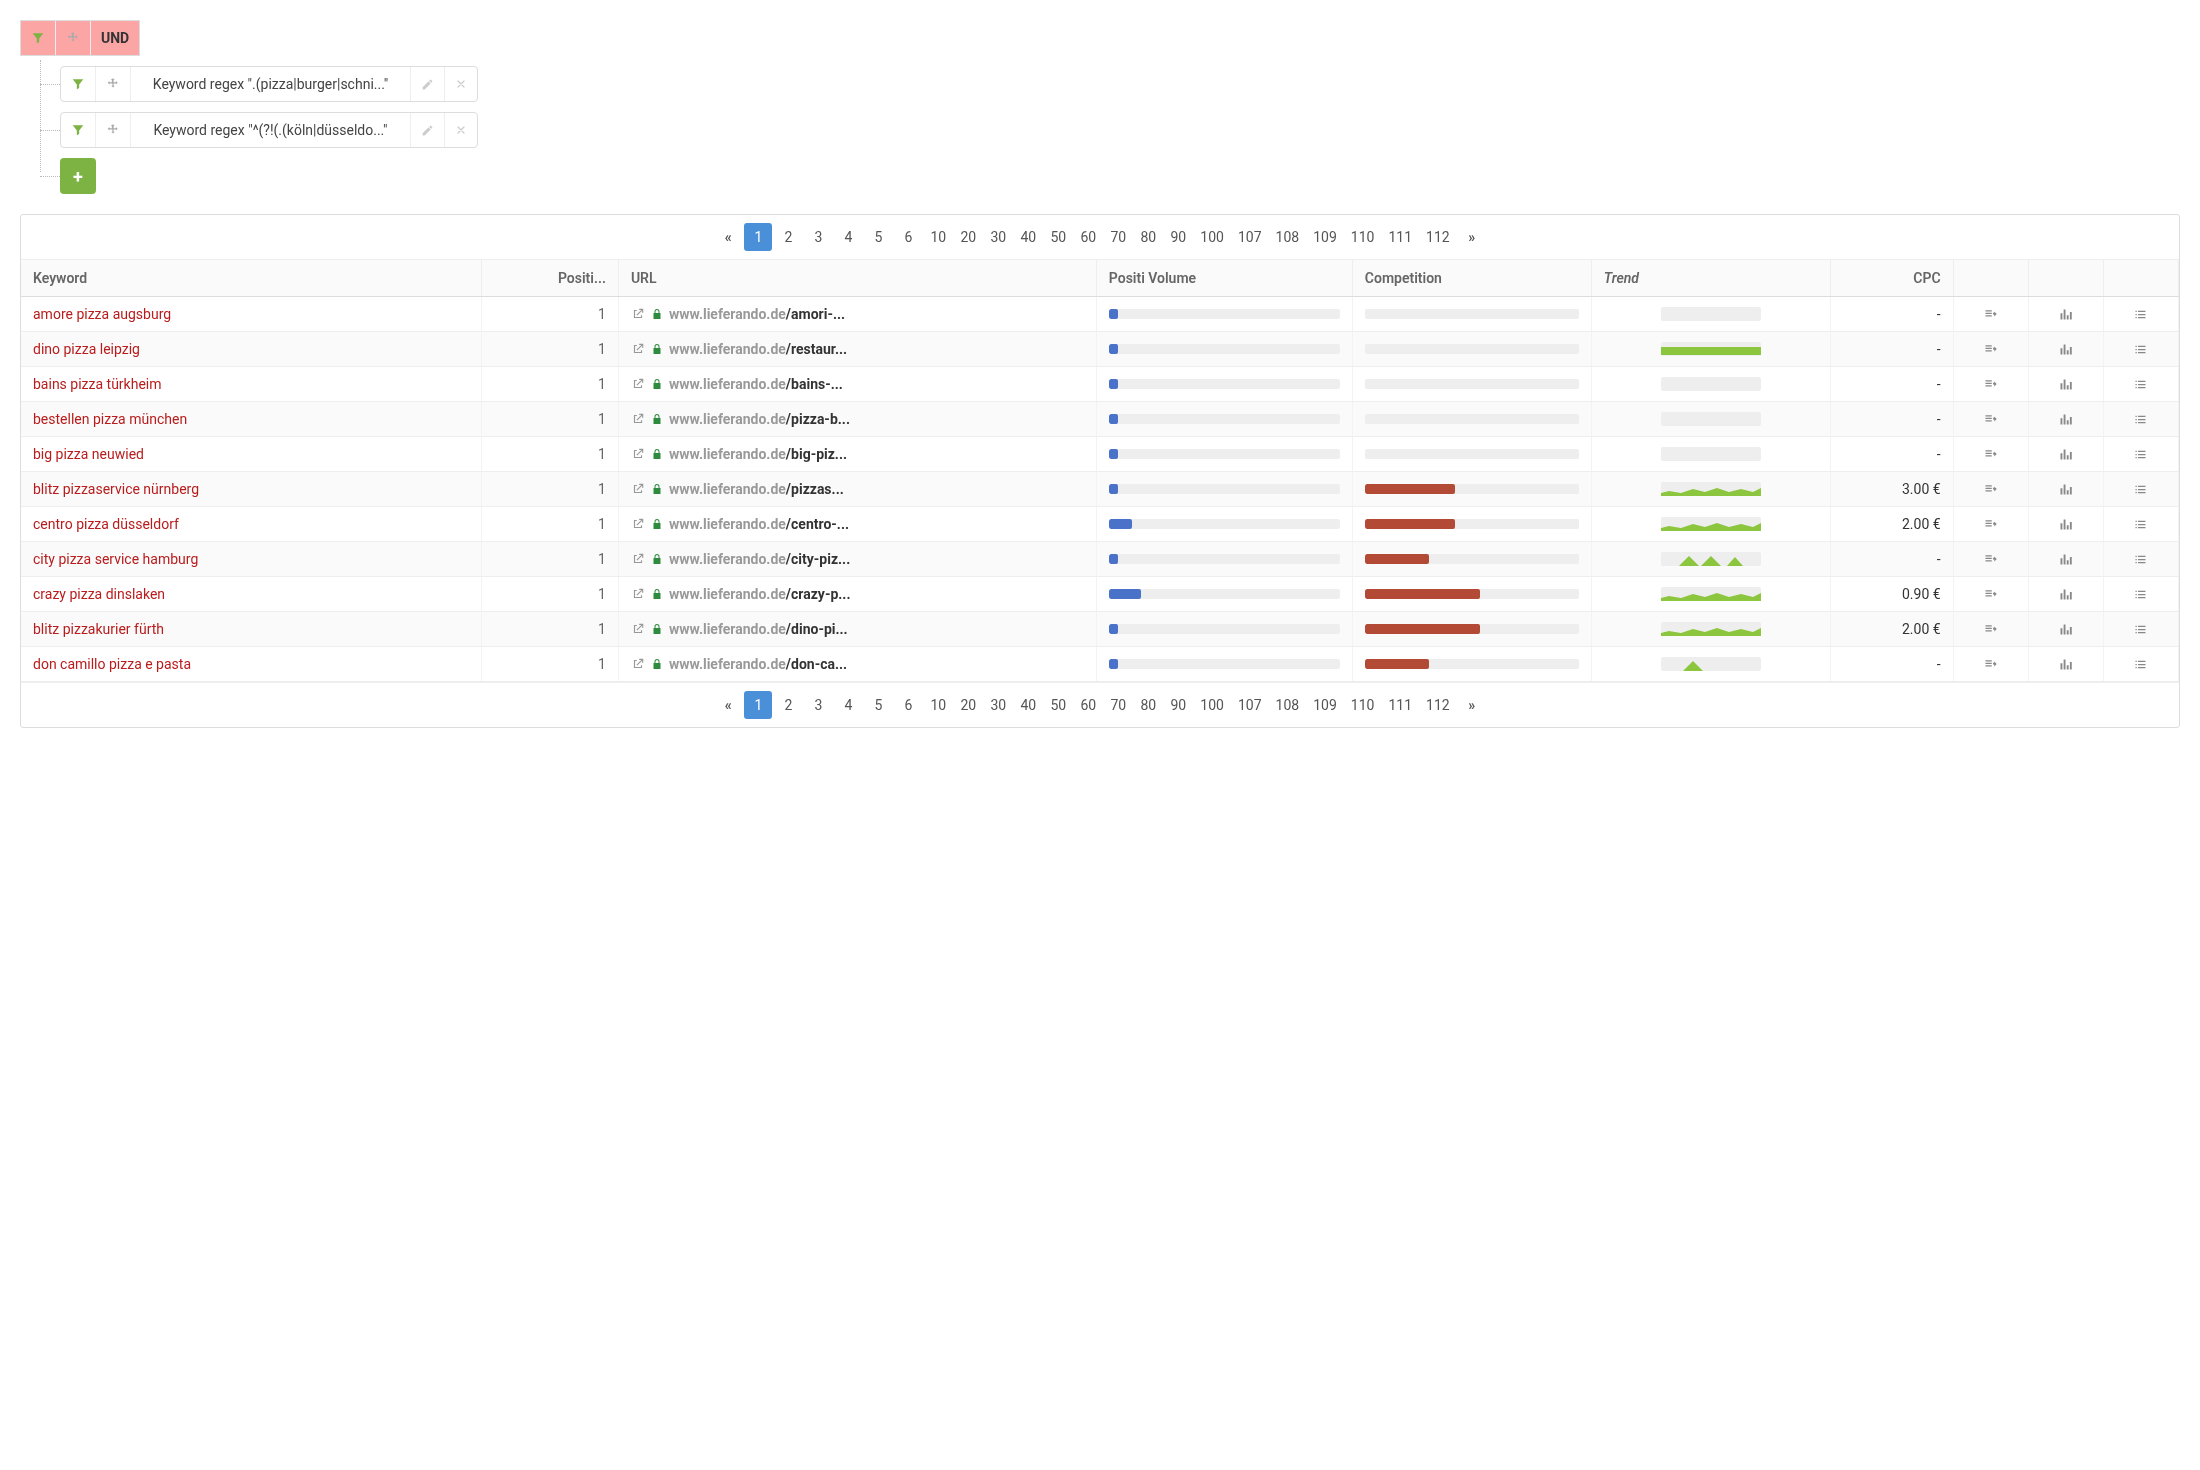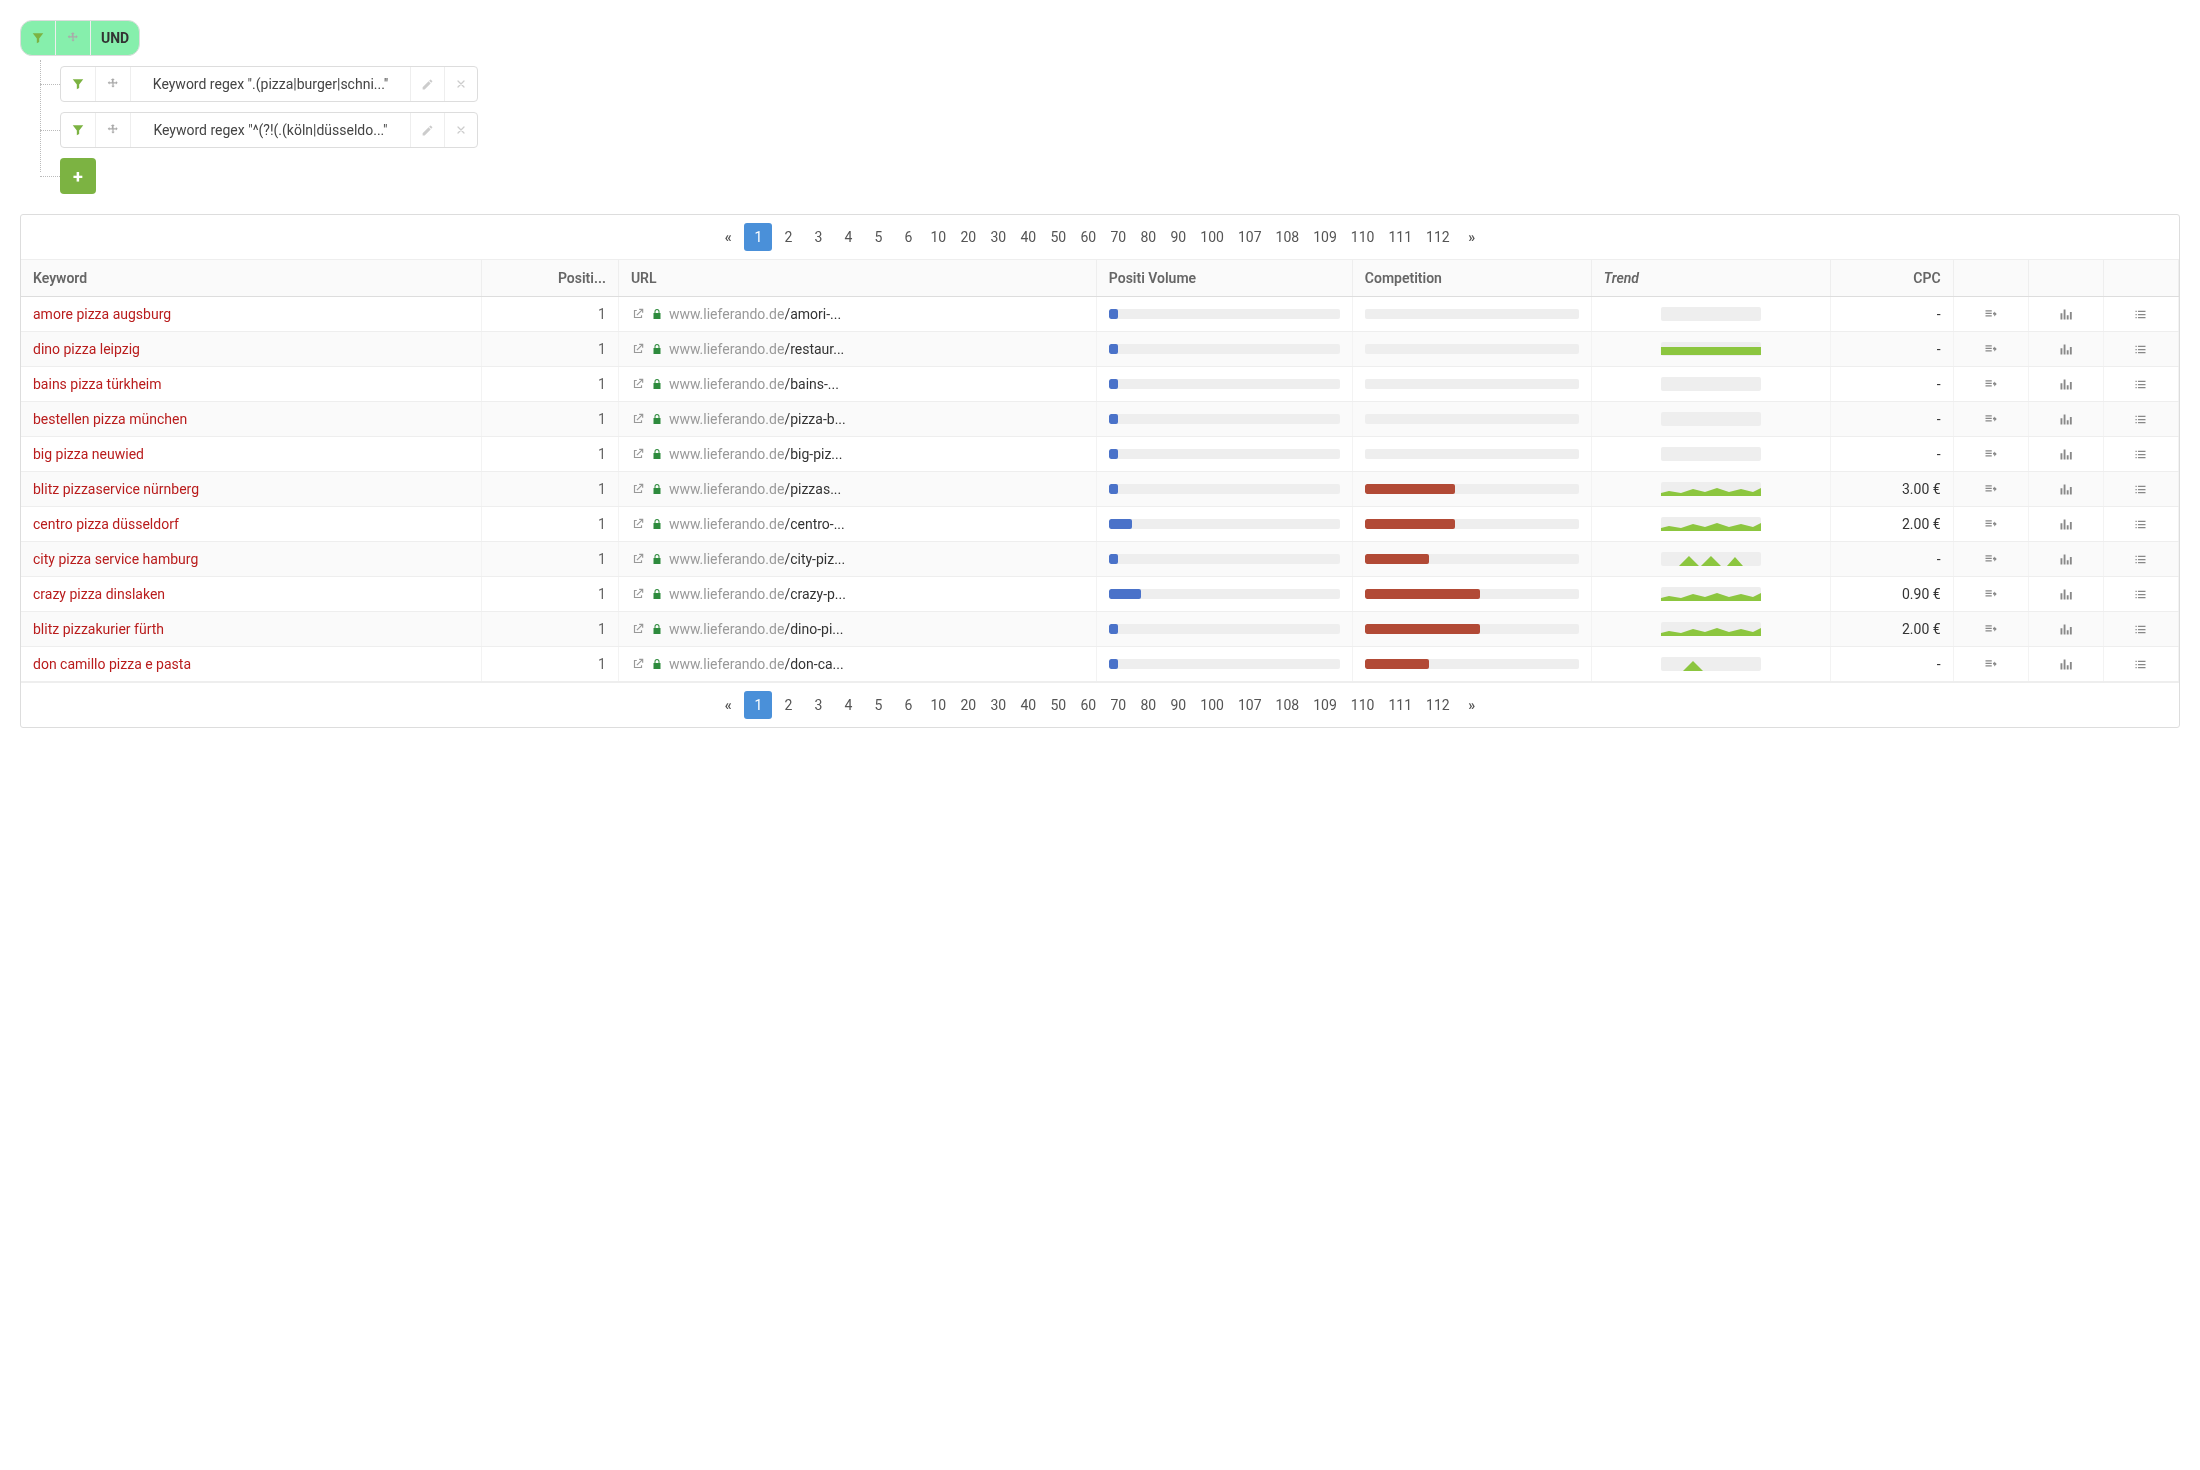--- a/index.html
+++ b/index.html
@@ -1,20 +1,20 @@
 <!DOCTYPE html>
 <html><head>
 <meta charset="utf-8">
 <style>
   * { box-sizing: border-box; margin: 0; padding: 0; }
   body { font-family: -apple-system, BlinkMacSystemFont, "Segoe UI", Roboto, Arial, sans-serif; font-size: 14px; color: #333; background: #fff; padding: 20px; }
   
   
   .filter-root { margin-bottom: 20px; }
-  .filter-parent { display: inline-flex; align-items: center; border: 1px solid #ddd; border-radius: 12px; background: #86efac; height: 36px; }
+  .filter-parent { display: inline-flex; align-items: center; border: 1px solid #ddd; border-radius: 0; background: #fca5a5; height: 36px; }
   .filter-parent .seg { display: flex; align-items: center; justify-content: center; height: 100%; padding: 0 10px; border-right: 1px solid #eee; }
   .filter-parent .seg:last-child { border-right: none; }
   .filter-icon { color: #7cb342; }
   .move-icon { color: #aaa; }
   .and-label { font-weight: 700; color: #333; padding: 0 14px; }
   
   .filter-children { margin-left: 20px; position: relative; padding-left: 20px; }
   .filter-children::before { content: ""; position: absolute; left: 0; top: -6px; bottom: 22px; border-left: 1px dotted #bbb; }
   .filter-child { position: relative; margin-top: 10px; }
   .filter-child::before { content: ""; position: absolute; left: -20px; top: 18px; width: 20px; border-top: 1px dotted #bbb; }
@@ -59,21 +59,21 @@
   .col-action { width: 44px; text-align: center; }
   
   td.pos { text-align: right; color: #666; }
   td.cpc { text-align: right; color: #333; }
   
   .url-cell { display: flex; align-items: center; gap: 6px; overflow:hidden; }
   .ext-icon { color: #999; flex-shrink:0; }
   .lock-icon { color: #2e8b3d; flex-shrink:0; }
   .url-domain { color: #999; }
   .url-path { color: #333; }
-  .url-text { overflow:hidden; text-overflow:ellipsis; white-space:nowrap; }
+  .url-text { overflow:hidden; text-overflow:ellipsis; white-space:nowrap;font-weight:bold; }
   
   .bar-bg { background: #eee; border-radius: 2px; height: 10px; width: 100%; position: relative; overflow: hidden; }
   .bar-fill { height: 100%; border-radius: 2px; }
   .bar-blue { background: #4a72c9; }
   .bar-red { background: #b24a36; }
   
   .trend-cell { width: 100%; height: 14px; }
   .trend-cell svg { width: 100%; height: 14px; display:block; }
   
   .row-action { color: #888; display:flex; justify-content:center; }

